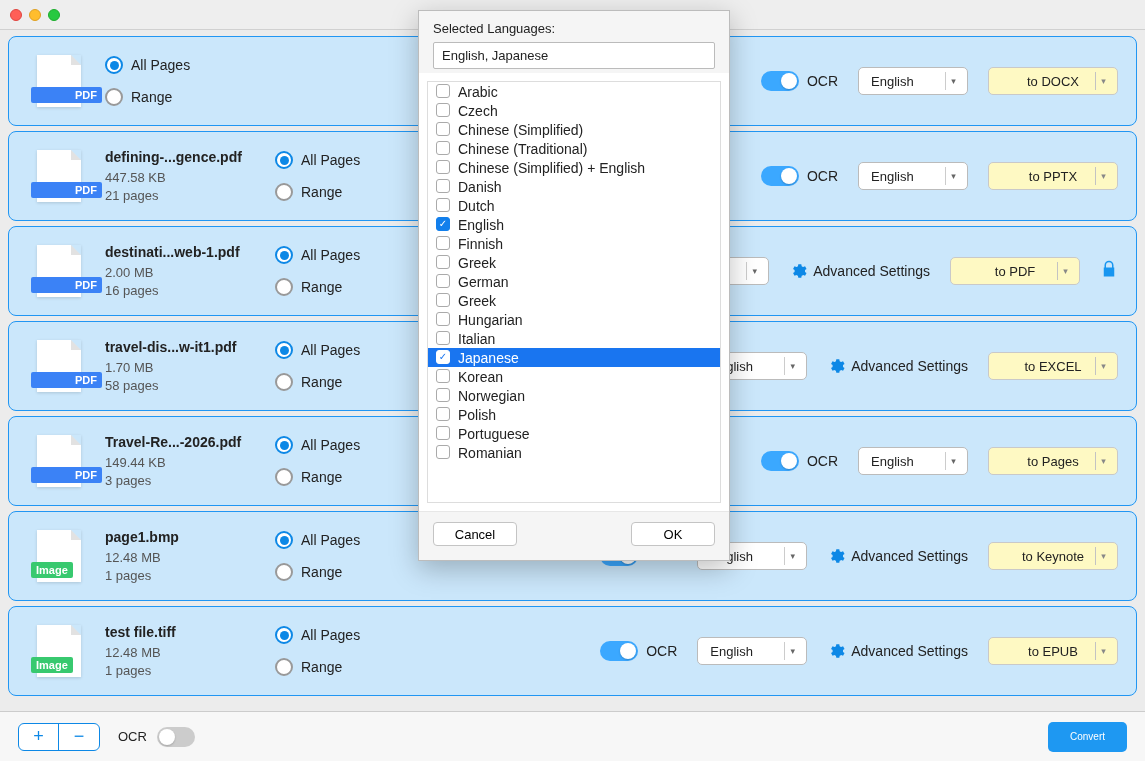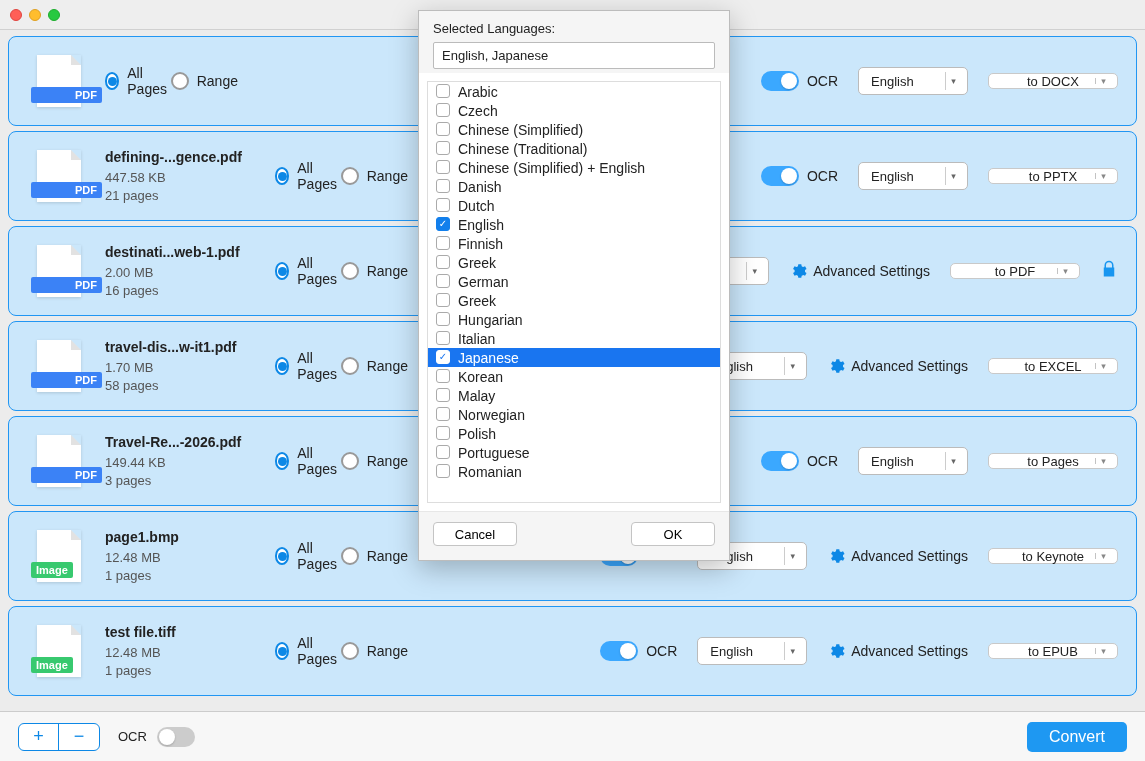--- a/index.html
+++ b/index.html
@@ -64,21 +64,21 @@
     border-radius:2px;
   }
   .tag.pdf{ background:#3b82f6;padding-left:44px; }
   .tag.img{ background:#38c96f; }
 
   .meta { width: 170px; flex:0 0 auto; }
   .meta .fname{ font-weight:600; font-size:14px; margin-bottom:5px; white-space:nowrap; overflow:hidden; text-overflow:ellipsis;}
   .meta .fsize{ color:#555; font-size:13px; margin-bottom:3px;}
   .meta .fpages{ color:#555; font-size:13px;}
 
-  .pages-opts{ width:130px; flex:0 0 auto; display:flex; flex-direction:row; gap:0;}
+  .pages-opts{ width:130px; flex:0 0 auto; display:flex; flex-direction:column; gap:14px;}
   .radio{ display:flex; align-items:center; gap:8px; font-size:14px; cursor:pointer;}
   .radio .dot{
     width:18px;height:18px;border-radius:50%;
     border:2px solid #0d88e6; background:#fff;
     display:flex;align-items:center;justify-content:center;
   }
   .radio.checked .dot::after{content:"";width:9px;height:9px;border-radius:50%;background:#0d88e6;}
   .radio:not(.checked) .dot{border-color:#999;}
 
   .right-cluster{
@@ -103,22 +103,22 @@
   .dropdown .caret{
     position:absolute;right:6px;top:4px;bottom:4px;width:16px;
     display:flex;align-items:center;justify-content:center;
     border-left:1px solid #ccc; color:#666; font-size:9px;
   }
 
   .adv{ display:flex; align-items:center; gap:6px; font-size:14px; cursor:pointer;}
   .gear{ width:18px;height:18px; color:#0d88e6; display:inline-flex;}
 
   .format-dd{
-    background:#ffffff;border:1px solid #c9c9c9;border-radius:5px;
-    height:16px;width:130px; display:flex;align-items:center;justify-content:center;
+    background:#fef9c3;border:1px solid #c9c9c9;border-radius:5px;
+    height:28px;width:130px; display:flex;align-items:center;justify-content:center;
     position:relative;font-size:13px;cursor:pointer;
   }
   .format-dd .caret{
     position:absolute;right:6px;top:4px;bottom:4px;width:16px;
     border-left:1px solid #c3c3c3;display:flex;align-items:center;justify-content:center;color:#888;font-size:9px;
   }
 
   .lock{
     width:18px;height:22px;color:#1896f0;
   }
@@ -139,21 +139,21 @@
   .ocr-global{ display:flex; align-items:center; gap:10px; }
   .ocr-global .switch-off{
     width:38px;height:20px;border-radius:10px;background:#ccc;position:relative;cursor:pointer;
   }
   .ocr-global .switch-off::after{
     content:"";position:absolute;top:2px;left:2px;width:16px;height:16px;border-radius:50%;background:#fff;
     box-shadow:0 1px 2px rgba(0,0,0,.2);
   }
   .convert-btn{
     margin-left:auto;background:#1e98f2;color:#fff;border:none;border-radius:5px;
-    height:30px;padding:0 22px;font-size:16px;cursor:pointer;
+    height:30px;padding:0 22px;font-size:10px;cursor:pointer;
   }
 
   
   .dialog{
     position:absolute; top:10px; left:418px; width:312px;
     background:#fff; border:1px solid #bcbcbc; border-radius:0;
     box-shadow:0 8px 26px rgba(0,0,0,.25);
     display:flex;flex-direction:column;
     font-size:13px;
   }
@@ -548,24 +548,20 @@
       <div class="lang-item checked selected">
     <span class="cb"></span>
     <span>Japanese</span>
   </div>
       <div class="lang-item">
     <span class="cb"></span>
     <span>Korean</span>
   </div>
       <div class="lang-item">
     <span class="cb"></span>
-    <span>Malay</span>
-  </div>
-      <div class="lang-item">
-    <span class="cb"></span>
     <span>Norwegian</span>
   </div>
       <div class="lang-item">
     <span class="cb"></span>
     <span>Polish</span>
   </div>
       <div class="lang-item">
     <span class="cb"></span>
     <span>Portuguese</span>
   </div>

